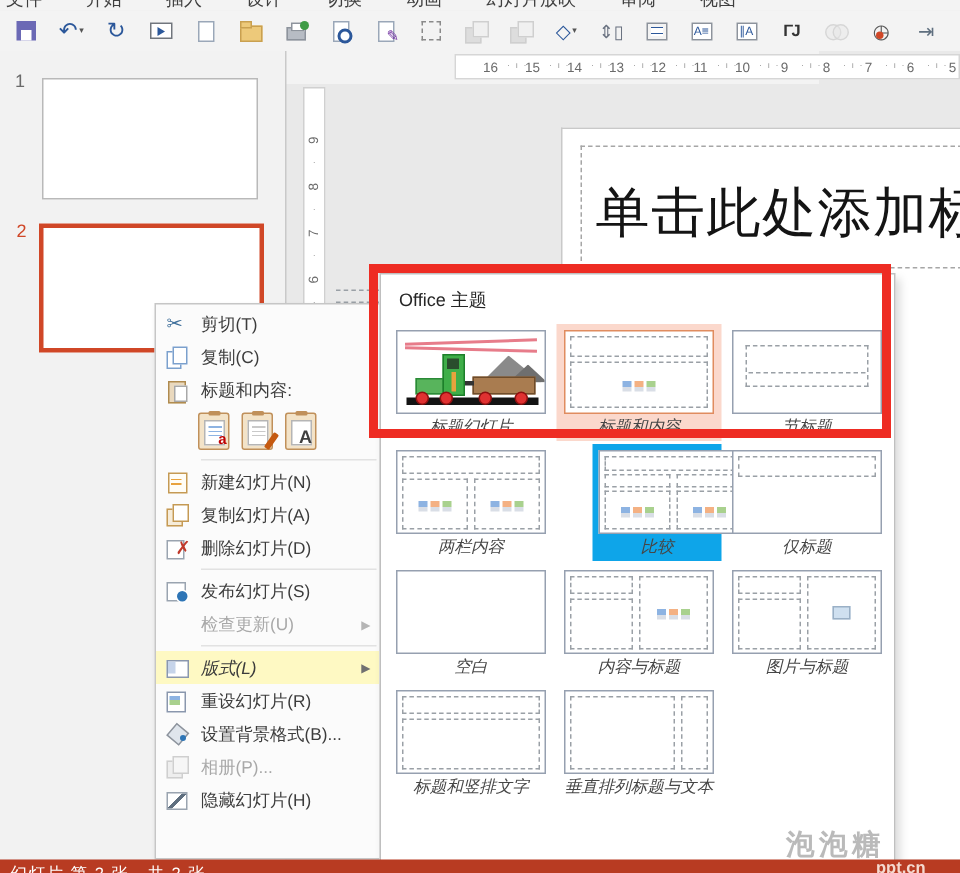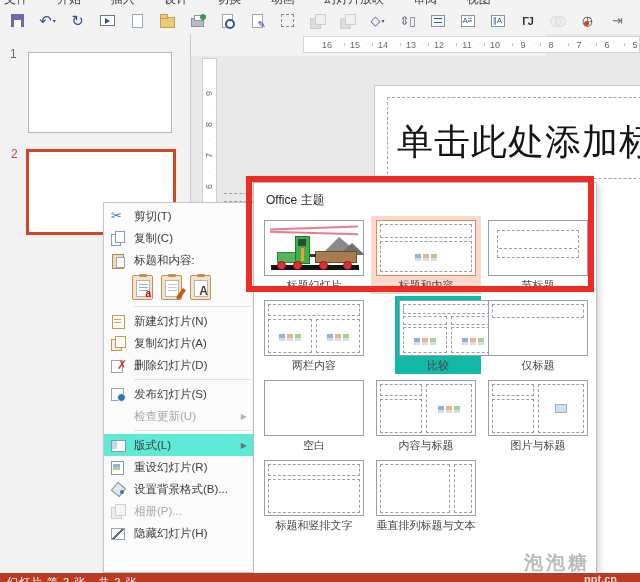--- a/index.html
+++ b/index.html
@@ -63,21 +63,21 @@
 
   
   .slide{position:absolute;left:374px;top:85px;width:266px;height:488px;background:#fff;border-left:1px solid #c9c9c9;border-top:1px solid #c9c9c9;}
   .titleph{position:absolute;left:12px;top:11px;width:300px;height:82px;border:1px dashed #a6a6a6;overflow:hidden;}
   .titleph .t{font-size:36px;color:#141414;white-space:nowrap;margin:20px 0 0 9px;letter-spacing:1px;}
   .subdash{position:absolute;border-top:1px dashed #9aa0a6;width:44px;left:224px;}
 
   
   .cmenu{position:absolute;left:103px;top:202px;width:151px;height:371px;background:#fbfbfb;border:1px solid #c6c6c6;box-shadow:2px 3px 5px rgba(0,0,0,.18);z-index:5;padding:2px 0;overflow:hidden;}
   .mrow{display:flex;align-items:center;height:22px;padding:0 4px 0 6px;font-size:11.5px;color:#3c3c3c;cursor:default;position:relative;}
-  .mrow.hl{background:#5eead4;}
+  .mrow.hl{background:#fef9c3;font-style:italic;}
   .mrow.off{color:#a8a8a8;}
   .mrow .lab{margin-left:8px;flex:1;white-space:nowrap;}
   .mrow .arr{font-size:8px;color:#707070;margin-right:2px;}
   .mrow.off .arr{color:#b5b5b5;}
   .msep{height:1px;background:#e2e2e2;margin:3px 2px 3px 30px;}
   .mi{width:16px;height:16px;position:relative;display:inline-block;flex:0 0 16px;}
   .mi-cut::before{content:"✂";position:absolute;left:1px;top:0;font-size:13px;color:#41719c;}
   .mi-copy::before{content:"";position:absolute;left:1px;top:4px;width:8px;height:10px;background:#fff;border:1px solid #7ba0cd;}
   .mi-copy::after{content:"";position:absolute;left:5px;top:1px;width:8px;height:10px;background:#fff;border:1px solid #7ba0cd;}
   .mi-paste::before{content:"";position:absolute;left:2px;top:2px;width:10px;height:13px;background:#ead9be;border:1px solid #b08b4f;}
@@ -107,24 +107,24 @@
   .po .pdoc{position:absolute;left:3px;top:4px;width:14px;height:17px;background:#fff;border:1px solid #b5b5b5;}
   .po .pdoc i{position:absolute;left:2px;top:3px;width:9px;height:8px;background:repeating-linear-gradient(#8db3e2 0 1px,transparent 1px 3px);}
   .po.p2 .pdoc i{background:repeating-linear-gradient(#c9c9c9 0 1px,transparent 1px 3px);}
   .po.p2::after{content:"";position:absolute;right:-2px;bottom:-1px;width:4px;height:12px;background:#c55a11;transform:rotate(35deg);border-radius:1px;}
   .po.p3::after{content:"A";position:absolute;right:2px;bottom:1px;font-size:12px;font-weight:bold;color:#3f3f3f;}
   .po.p1::after{content:"a";position:absolute;right:1px;bottom:0;font-size:10px;font-weight:bold;color:#c00000;}
 
   
   .gallery{position:absolute;left:253px;top:182px;width:344px;height:400px;background:#fff;border:1px solid #bfbfbf;box-shadow:3px 3px 6px rgba(0,0,0,.15);z-index:6;padding:6px 4px 0 6px;}
   .gtitle{font-size:12px;font-weight:normal;color:#262626;padding:3px 6px 7px 6px;}
-  .ggrid{display:grid;grid-template-columns:repeat(3,110px);column-gap:2px;row-gap:2px;justify-content:center;}
+  .ggrid{display:grid;grid-template-columns:repeat(3,110px);column-gap:2px;row-gap:2px;justify-content:center;font-style:italic;}
   .cell{padding:4px 4px 2px 4px;text-align:center;}
   .cell.selected{background:#fbd8cc;}
-  .cell.hover{background:#14b8a6;margin-left:24px;}
+  .cell.hover{background:#0ea5e9;margin-left:24px;}
   .lthumb{width:100px;height:56px;background:#fff;border:1px solid #96a0b0;position:relative;margin:0 auto;overflow:hidden;}
   .cell.selected .lthumb{border-color:#e08c5f;}
   .llabel{font-size:11px;color:#464646;margin-top:3px;line-height:1.15;min-height:13px;}
   .dsh{position:absolute;border:1px dashed #9aa0a6;display:flex;align-items:center;justify-content:center;}
   .dline{position:absolute;border-top:1px dashed #9aa0a6;}
   .mini{display:flex;gap:2px;}
   .mini i{width:6px;height:9px;background:linear-gradient(#fff 0 2px,var(--c) 2px 6px,#d9dee6 6px 9px);}
   .pic{width:12px;height:9px;background:#cfe0f0;border:1px solid #9ab0c6;display:inline-block;}
   
   .art{position:absolute;inset:0;}

